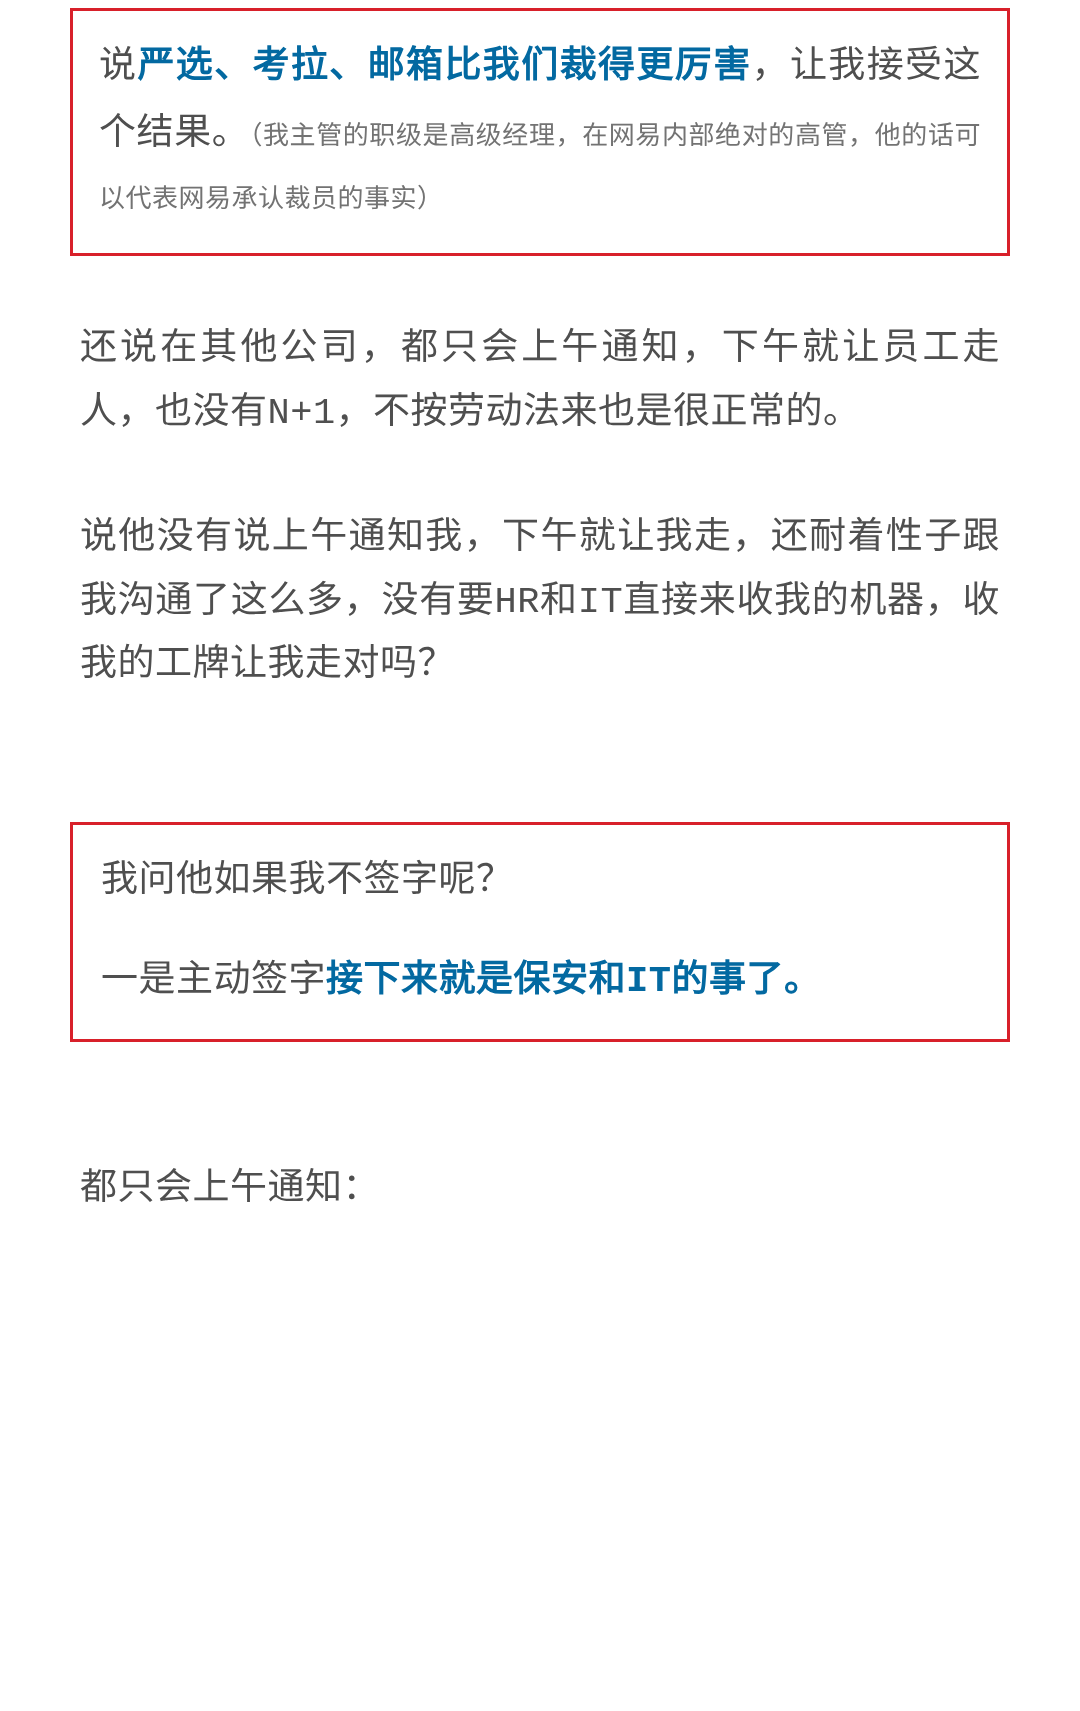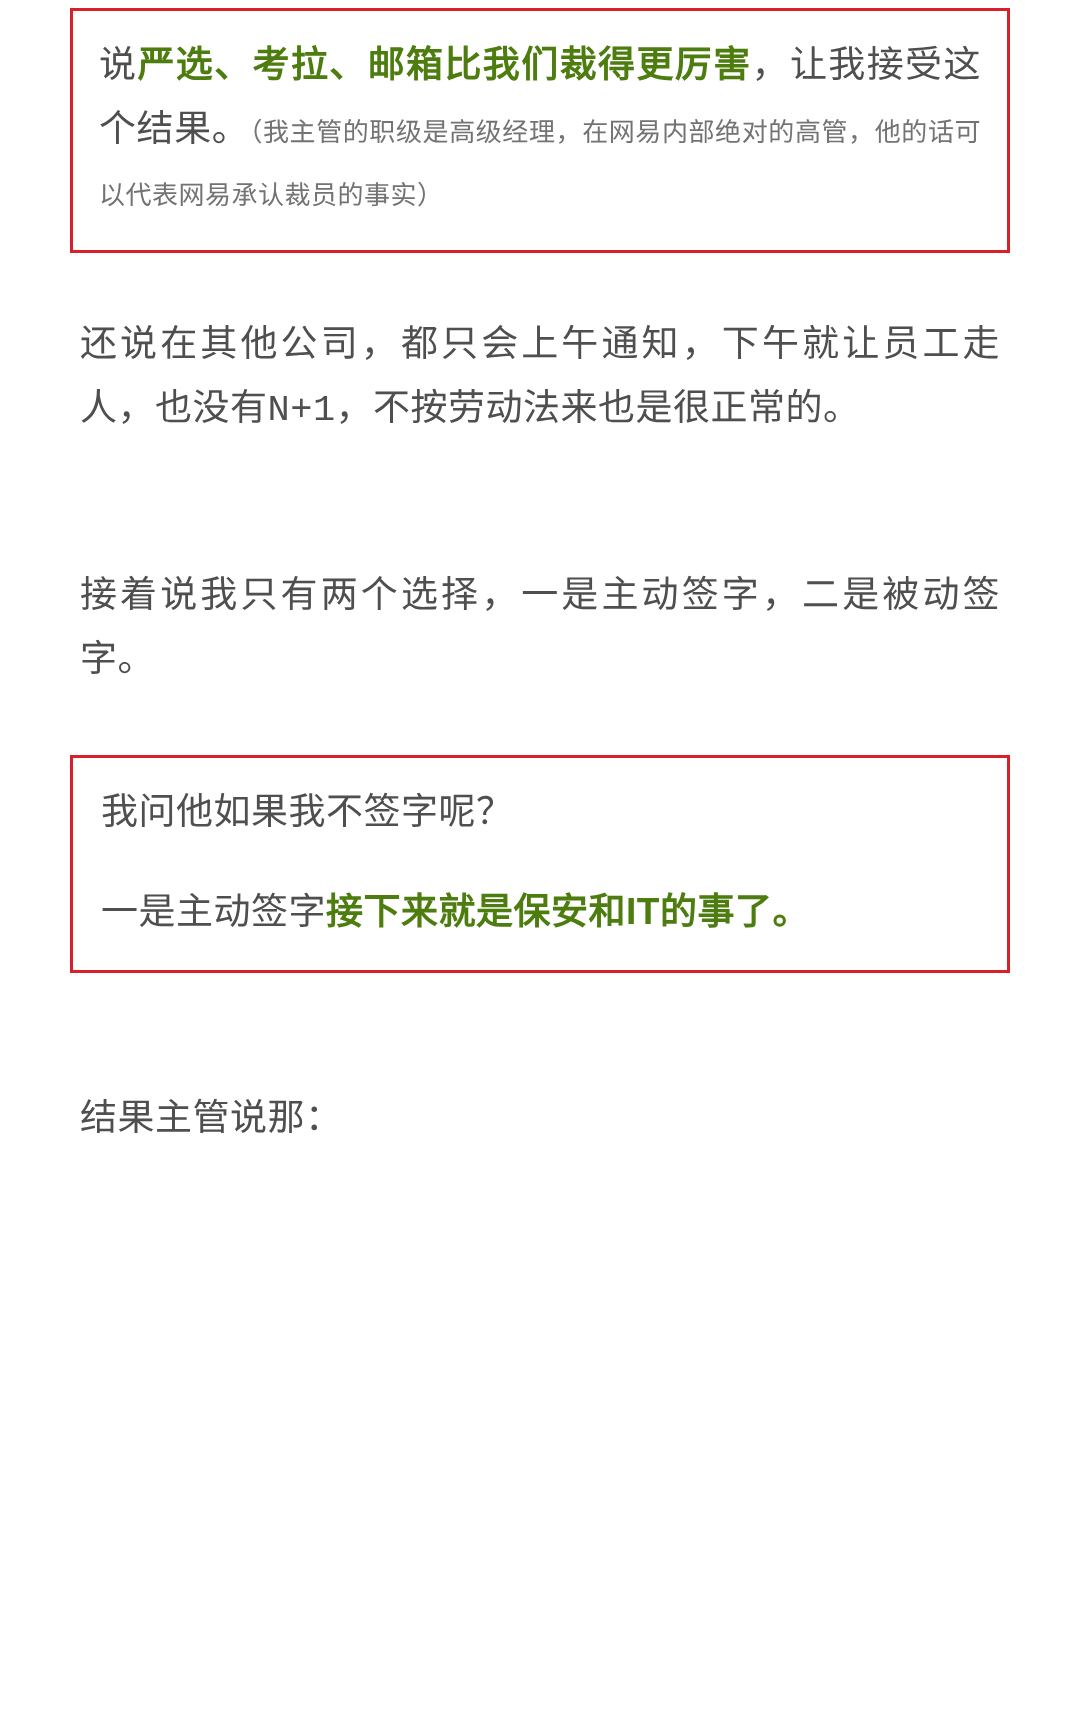--- a/index.html
+++ b/index.html
@@ -24,21 +24,22 @@
   .para {
     font-size: 37px;
     line-height: 1.72;
     letter-spacing: 0.5px;
     color: #4f4f4f;
     margin: 0;
     text-align: justify;
   }
   .para b, .bold {
     font-weight: bold;
-    color: #4d7c0f;
+    color: #0369a1;
+    font-family: Liberation Mono, monospace;
   }
   .note {
     color: #737373;
     font-size: 26px;
   }
   
   .boxed {
     border: 3px solid #d8202a;
     box-sizing: border-box;
     padding: 22px 26px 26px 26px;
@@ -65,37 +66,37 @@
   </div>
 
   <div class="gap-lg"></div>
 
   <div class="plain-block">
     <p class="para">还说在其他公司，都只会上午通知，下午就让员工走人，也没有N+1，不按劳动法来也是很正常的。</p>
   </div>
 
   <div class="gap-lg"></div>
 
+  <div class="plain-block">
+    <p class="para">说他没有说上午通知我，下午就让我走，还耐着性子跟我沟通了这么多，没有要HR和IT直接来收我的机器，收我的工牌让我走对吗？</p>
+  </div>
 
   <div class="gap-lg"></div>
 
-  <div class="plain-block">
-    <p class="para">接着说我只有两个选择，一是主动签字，二是被动签字。</p>
-  </div>
 
   <div class="gap-lg"></div>
 
   <div class="boxed" id="box-bottom">
     <p class="para">我问他如果我不签字呢？</p>
     <div class="inner-gap"></div>
     <p class="para"><span>一是主动签字</span><span class="bold">接下来就是保安和IT的事了。</span></p>
   </div>
 
   <div class="gap-md"></div>
 
 
   <div class="gap-lg"></div>
 
   <div class="plain-block">
-    <p class="para">结果主管说那：</p>
+    <p class="para">都只会上午通知：</p>
   </div>
 
 </div>
 
 </body></html>

